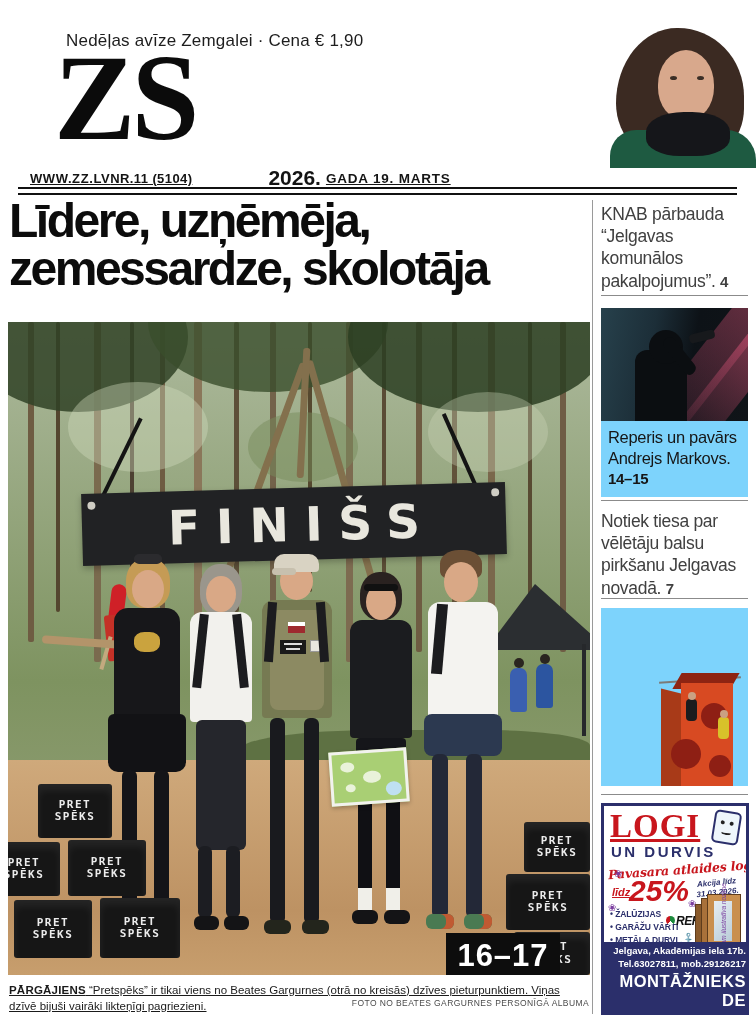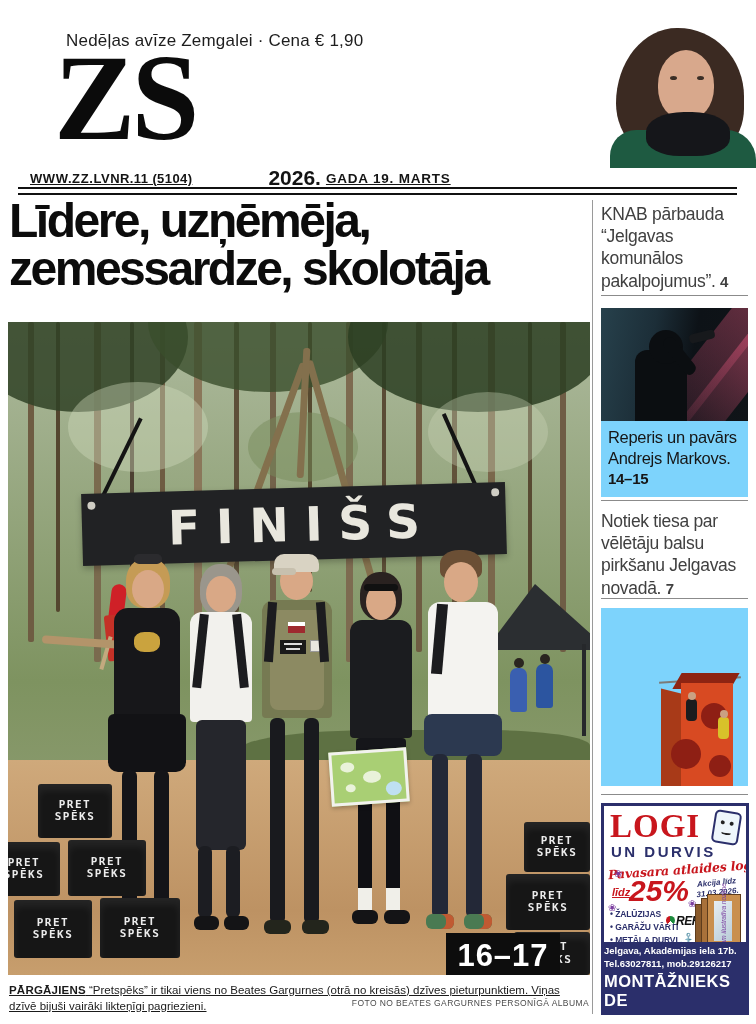--- a/index.html
+++ b/index.html
@@ -105,21 +105,21 @@
   .cw-side { position:absolute; right:60px; top:22px; width:20px; height:98px; background:#a83a18; transform:skewY(14deg); }
   .cw-top { position:absolute; right:6px; top:4px; width:58px; height:16px; background:#8e2412; transform:skewX(-30deg); }
   .cw-vol { position:absolute; border-radius:50%; background:#8e1f14; }
   .cw-rope { position:absolute; right:0; top:10px; width:82px; height:2px; background:#7b7b78; transform:rotate(-4deg); }
   .climber { position:absolute; width:11px; height:22px; border-radius:4px; }
   .climber:before { content:""; position:absolute; top:-7px; left:2px; width:8px; height:8px; border-radius:50%; background:#caa183; }
   .hr4 { position:absolute; top:594px; left:0; width:147px; }
 
   
   .ad { position:absolute; top:603px; left:0; width:148px; height:212px; border:3px solid #2b2f6b; background:#fff; overflow:hidden; }
-  .ad-title { position:absolute; left:6px; top:2px; color:#c8161d; font-weight:bold; font-size:33px; letter-spacing:1px; font-family:"Liberation Serif", serif; }
+  .ad-title { position:absolute; left:6px; top:2px; color:#c8161d; font-weight:bold; font-size:33px; letter-spacing:1px; font-family:"Liberation Serif", serif;text-decoration:underline; }
   .mascot { position:absolute; right:6px; top:5px; width:27px; height:33px; border:2.5px solid #2b2f6b; border-radius:5px; background:#eef6fb; transform:rotate(9deg); }
   .mascot i { position:absolute; top:8px; width:4px; height:4px; border-radius:50%; background:#222; }
   .mascot u { position:absolute; left:7px; top:17px; width:10px; height:5px; border-bottom:2px solid #222; border-radius:50%; }
   .ad-sub { position:absolute; left:7px; top:37px; color:#2b2f6b; font-weight:bold; font-size:15px; letter-spacing:2.5px; }
   .ad-script { position:absolute; left:4px; top:55px; color:#c8161d; font-weight:bold; font-style:italic; font-size:12.5px; transform:rotate(-4deg); white-space:nowrap; letter-spacing:-.2px; font-family:"DejaVu Serif", serif; }
   .ad-lidz { position:absolute; left:8px; top:80px; color:#c8161d; font-style:italic; font-weight:bold; font-size:11px; text-decoration:underline; }
   .ad-disc { position:absolute; left:25px; top:68px; color:#c8161d; font-weight:bold; font-style:italic; font-size:30px; }
   .ad-note { position:absolute; left:92px; top:72px; color:#2b2f6b; font-style:italic; font-weight:bold; font-size:8px; transform:rotate(-6deg); text-align:center; line-height:1.3; }
   .flower { position:absolute; color:#7b3fa0; font-size:10px; }
   .ad-list { position:absolute; left:6px; top:102px; width:90px; }
@@ -129,21 +129,21 @@
   .rehau { position:absolute; left:62px; top:108px; font-weight:bold; font-size:12px; color:#111; font-style:italic; letter-spacing:-.5px; }
   .rehau i { display:inline-block; width:9px; height:9px; border-radius:50%; background:conic-gradient(#1d8a3c 0 40%, #fff 40% 60%, #c8161d 60% 100%); margin-right:1px; }
   .memblem { position:absolute; left:74px; top:124px; width:22px; height:22px; background:#fff; color:#111; font-size:15px; text-align:center; line-height:22px; }
   .window-img { position:absolute; right:5px; top:88px; width:46px; height:72px; }
   .window-img div { position:absolute; border:1px solid #5e3c1c; }
   .wd1 { left:0; top:10px; width:34px; height:58px; background:#8a5a2b; }
   .wd2 { left:6px; top:4px; width:34px; height:58px; background:#a9713a; }
   .wd3 { left:12px; top:0; width:34px; height:56px; background:#c98f4e; }
   .wd3:after { content:""; position:absolute; left:6px; top:6px; width:18px; height:40px; background:linear-gradient(135deg,#e6eef3,#b9ccd8); }
   .ad-vert { position:absolute; right:-16px; top:112px; color:#7b3fa0; font-size:6.5px; font-style:italic; transform:rotate(-90deg); white-space:nowrap; }
-  .ad-footer { position:absolute; left:0; bottom:0; width:142px; background:#2b2f6b; color:#fff; text-align:left; padding:3px 0 2px; }
+  .ad-footer { position:absolute; left:0; bottom:0; width:142px; background:#2b2f6b; color:#fff; text-align:right; padding:3px 0 2px; }
   .adr { font-size:9.5px; font-weight:bold; line-height:1.35; }
   .adcompany { font-size:16.5px; font-weight:bold; letter-spacing:.5px; margin-top:1px; }
 </style>
 </head>
 <body>
 
 <div class="page">
 
   <div class="tagline">Nedēļas avīze Zemgalei · Cena € 1,90</div>
 

